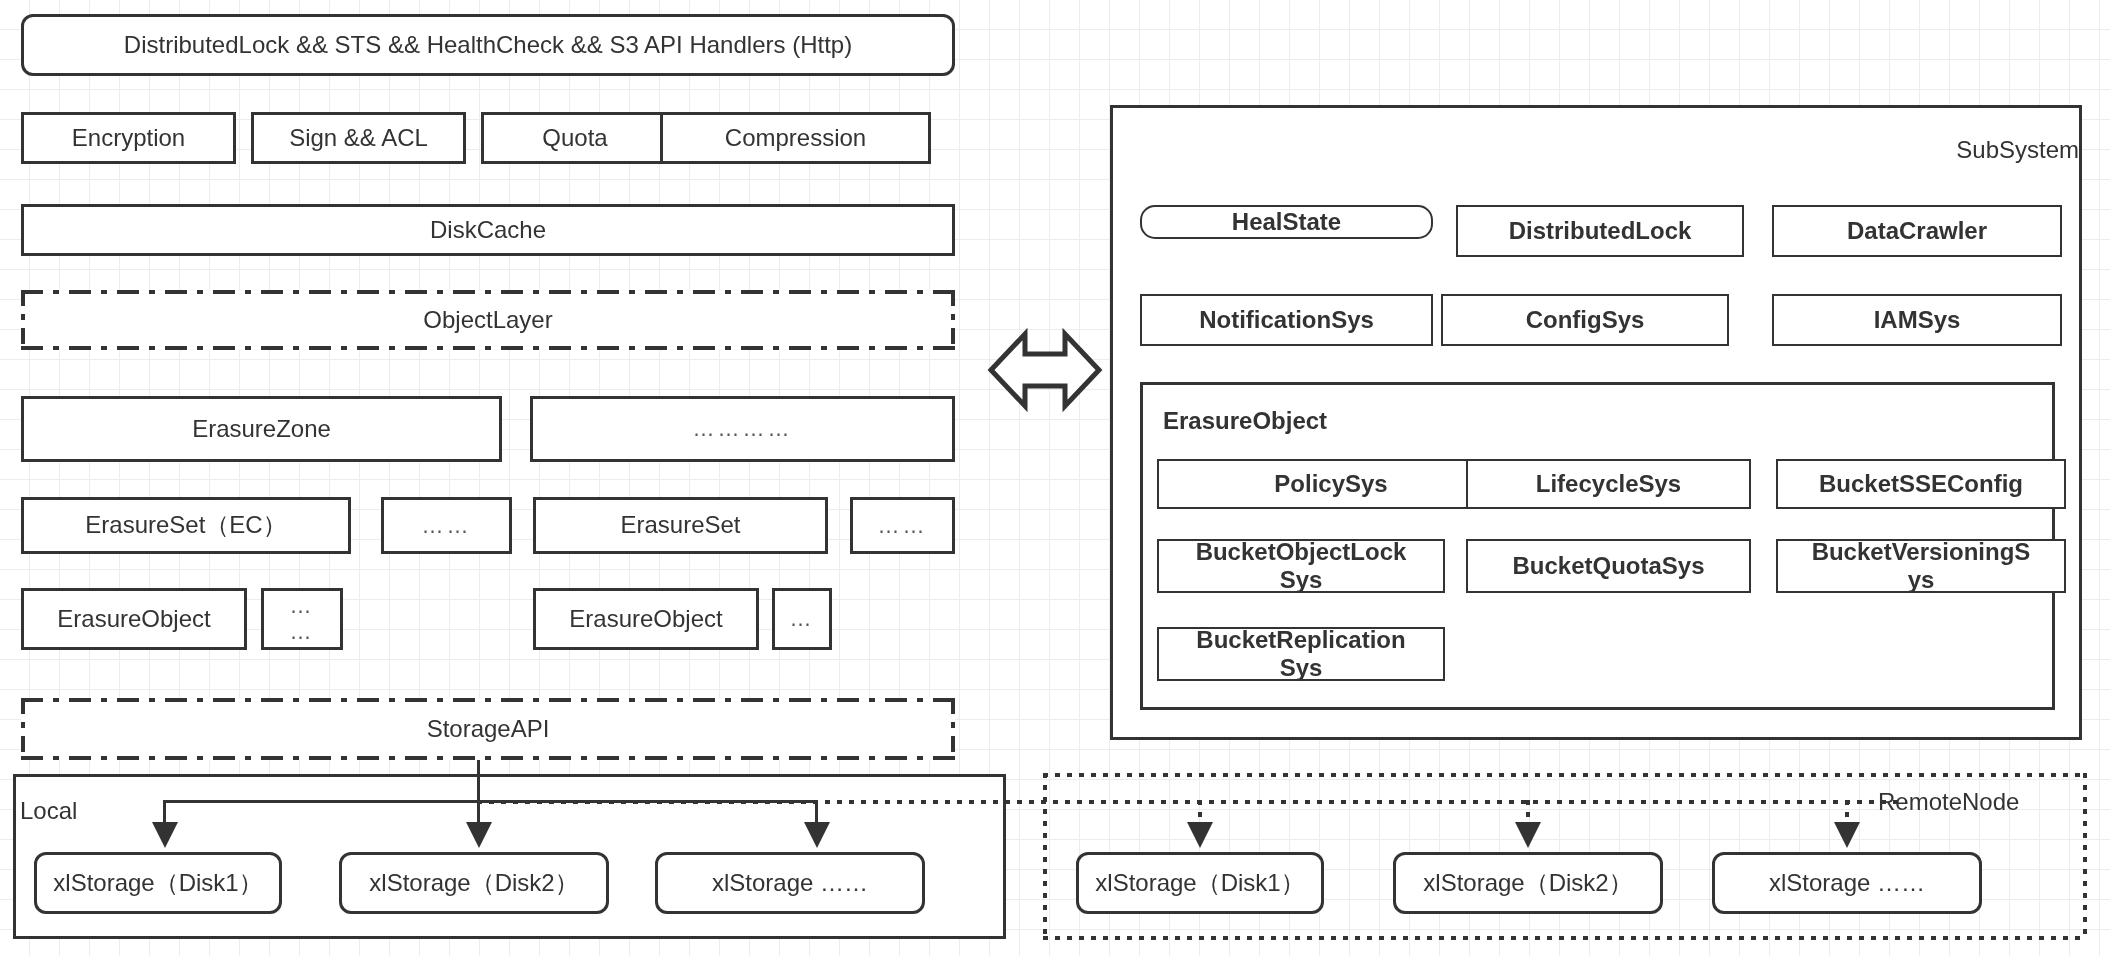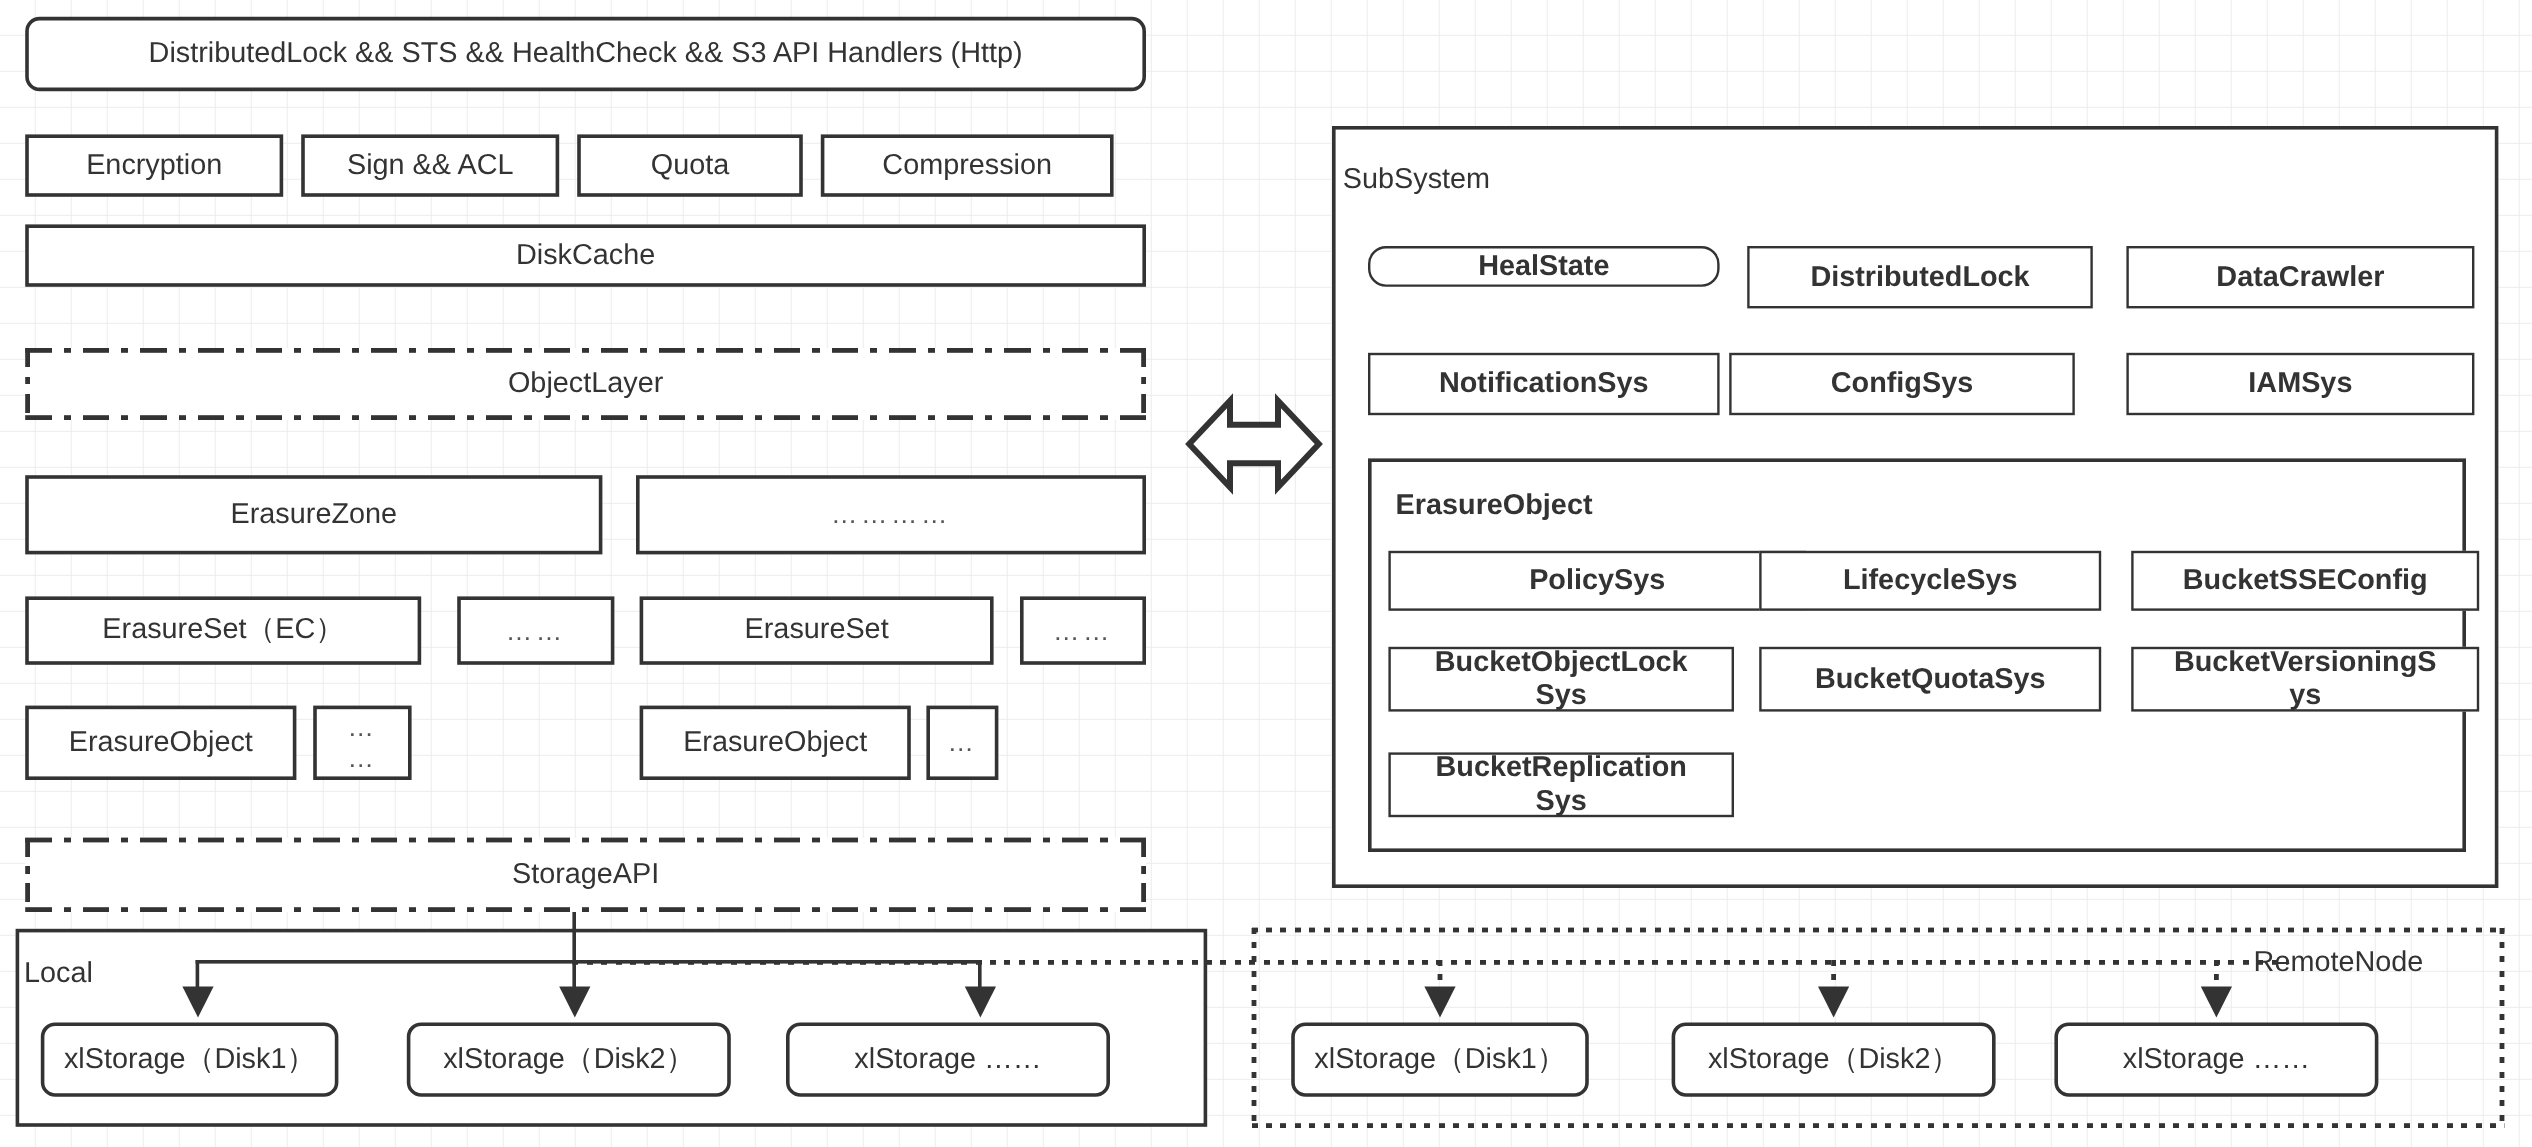--- a/index.html
+++ b/index.html
@@ -74,22 +74,22 @@
   .container.solid { border: 3px solid #333333; }
 
   .clabel {
     position: absolute;
     color: #333333;
     font-size: 24px;
     white-space: nowrap;
   }
   .clabel.bold { font-weight: bold; }
   .clabel.center {
-    left: 6px; right: 0;
-    text-align: left;
+    left: 16px; right: 0;
+    text-align: right;
   }
 
   
   .dots {
     letter-spacing: 3px;
     color: #555555;
     font-size: 22px;
   }
 
   
@@ -126,23 +126,23 @@
 </head>
 <body>
 
 <div id="canvas">
 
   <div class="box" style="left:21px;  top:14px;  width:934px; height:62px;border-radius:12px;">DistributedLock &amp;&amp; STS &amp;&amp; HealthCheck &amp;&amp; S3 API Handlers (Http)</div>
 
   <div class="box" style="left:21px;  top:112px; width:215px; height:52px;">Encryption</div>
   <div class="box" style="left:251px; top:112px; width:215px; height:52px;">Sign &amp;&amp; ACL</div>
   <div class="box" style="left:481px; top:112px; width:188px; height:52px;">Quota</div>
-  <div class="box" style="left:684px; top:112px; width:244px; height:52px;">Compression</div>
-
-  <div class="box" style="left:21px;  top:187px; width:934px; height:52px;">DiskCache</div>
+  <div class="box" style="left:660px; top:112px; width:271px; height:52px;">Compression</div>
+
+  <div class="box" style="left:21px;  top:204px; width:934px; height:52px;">DiskCache</div>
 
   <div class="box dashdot" style="left:21px; top:290px; width:934px; height:60px;">ObjectLayer</div>
 
   <div class="box" style="left:21px;  top:396px; width:481px; height:66px;">ErasureZone</div>
   <div class="box dots" style="left:530px; top:396px; width:425px; height:66px;">…………</div>
 
   <div class="box" style="left:21px;  top:497px; width:330px; height:57px;">ErasureSet（EC）</div>
   <div class="box dots" style="left:381px; top:497px; width:131px; height:57px;">……</div>
   <div class="box" style="left:533px; top:497px; width:295px; height:57px;">ErasureSet</div>
   <div class="box dots" style="left:850px; top:497px; width:105px; height:57px;">……</div>

